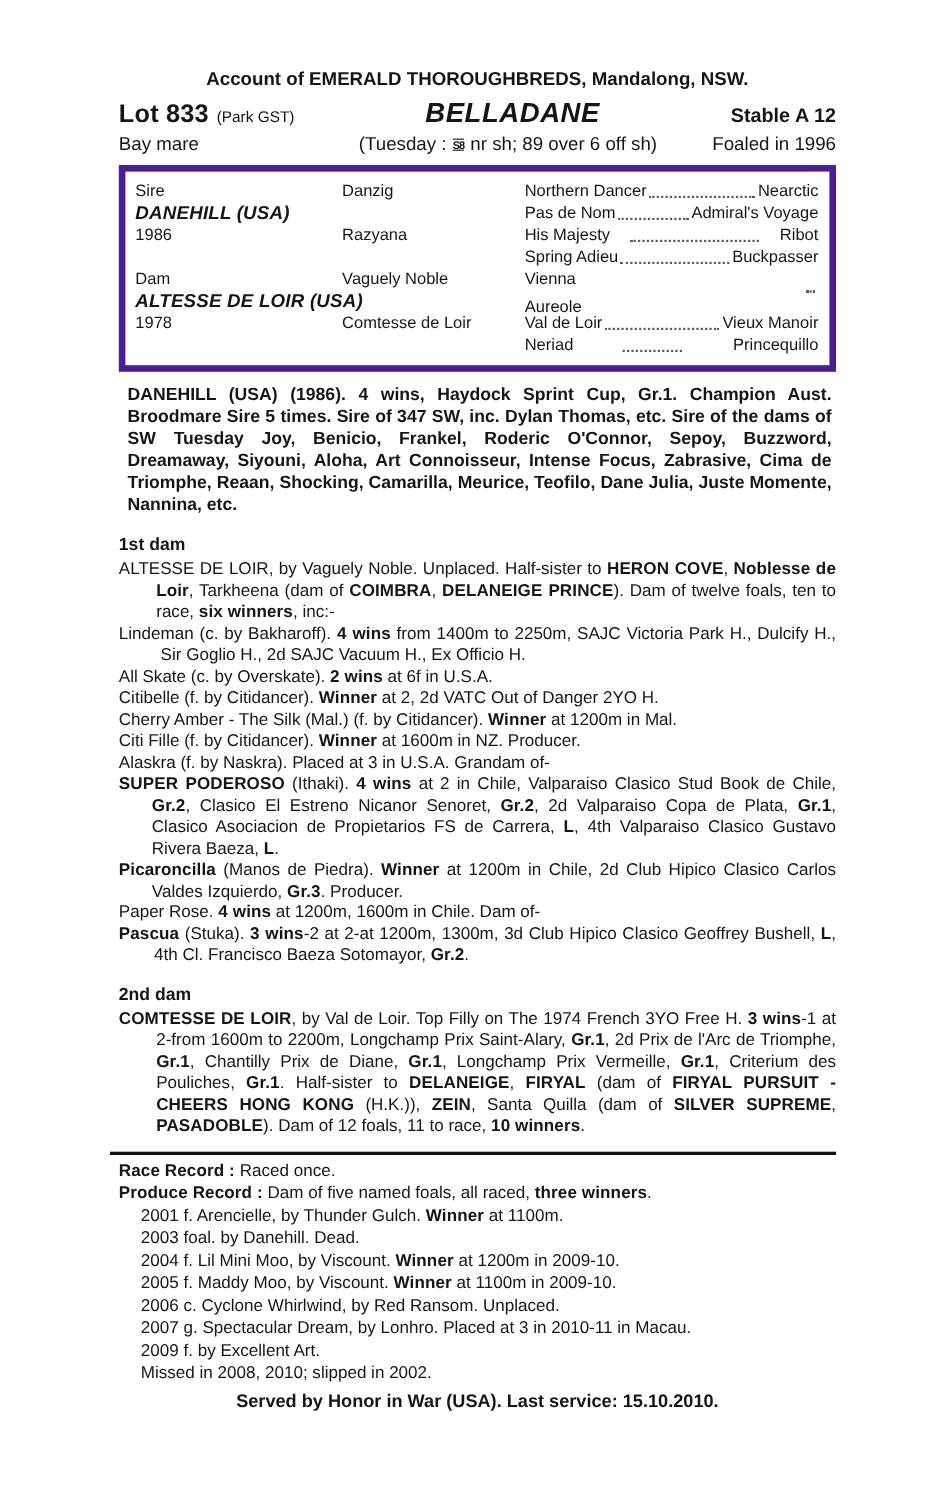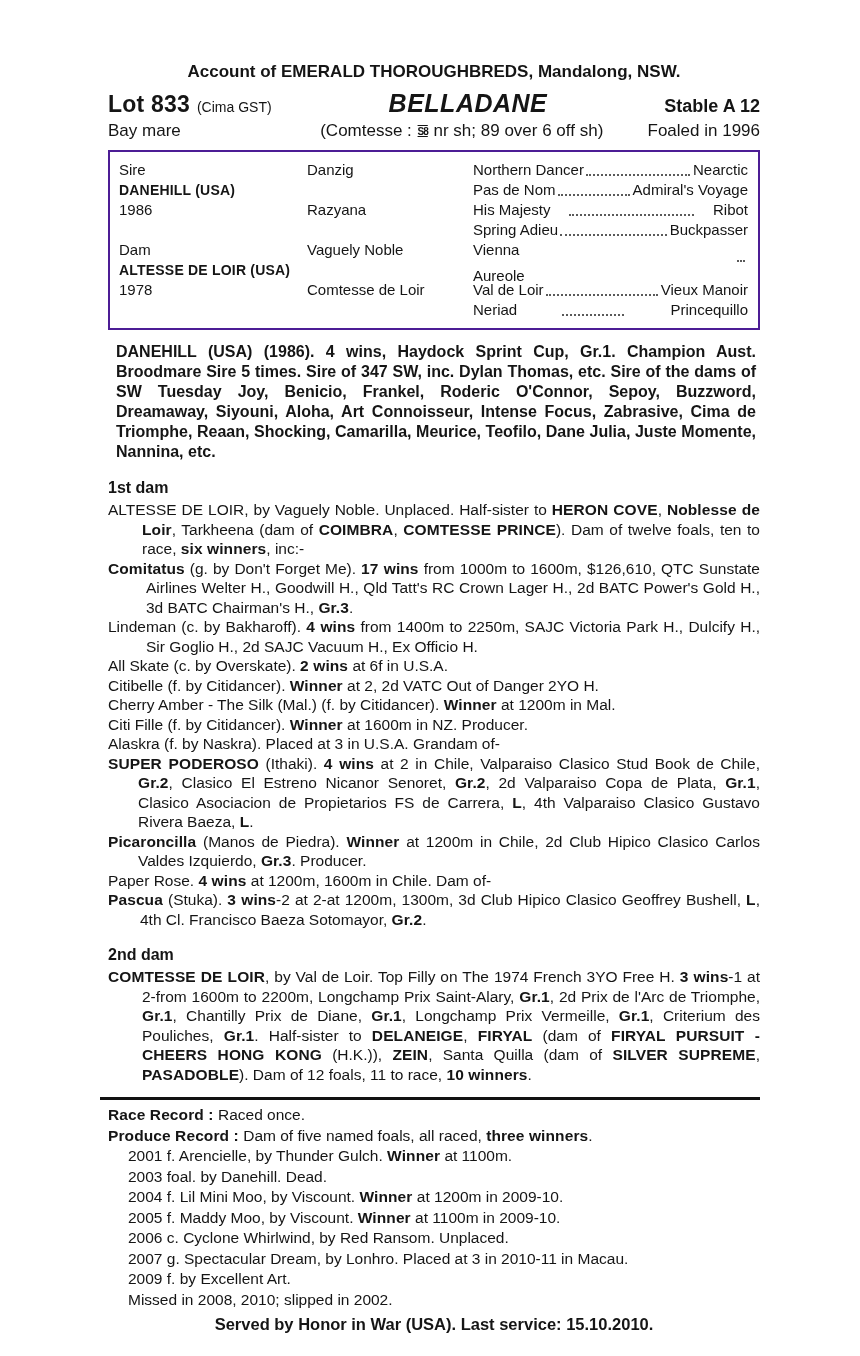--- a/index.html
+++ b/index.html
@@ -22,26 +22,26 @@
   .brandline{flex:1;text-align:center;white-space:nowrap;}
   .brand-mark{
     display:inline-block;font-size:10px;font-weight:bold;line-height:10px;
     text-decoration:underline overline;letter-spacing:-1px;
     vertical-align:1px;padding:0 1px;
   }
   .foaled{white-space:nowrap;}
 
   
   .ped-table{
-    margin-top:9px;border:2px solid #4c1d95;
+    margin-top:9px;border:6px solid #4c1d95;
     padding:8px 10px 8px 9px;
     display:grid;grid-template-columns:188px 166px 1fr;
     grid-auto-rows:20px;font-size:15px;line-height:20px;
   }
-  .ped-table .bigname{font-size:14px;font-weight:bold;letter-spacing:.2px;white-space:nowrap;}
+  .ped-table .bigname{font-size:17px;font-weight:bold;letter-spacing:.2px;white-space:nowrap;font-style:italic;}
   .anc{display:flex;align-items:baseline;min-width:0;}
   .anc .nm{white-space:nowrap;}
   .anc .dots{flex:1;border-bottom:2px dotted #5a5a5a;margin:0 3px 4px 2px;align-self:flex-end;min-width:8px;}
   .anc .pr{white-space:nowrap;}
 
   
   .sire-summary{
     margin:12px 4px 0 8px;font-weight:bold;font-size:16px;line-height:20px;
     text-align:justify;
   }
@@ -64,28 +64,28 @@
 </style>
 </head>
 <body>
 
 <div class="page">
 
   <div class="account">Account of EMERALD THOROUGHBREDS, Mandalong, NSW.</div>
 
   <div class="lot-row">
     <span class="lot-label">Lot 833</span>
-    <span class="gst">(Cima GST)</span>
+    <span class="gst">(Park GST)</span>
     <span class="horse-name">BELLADANE</span>
     <span class="stable">Stable A 12</span>
   </div>
 
   <div class="info-row">
     <span class="desc">Bay mare</span>
-    <span class="brandline"><span>(Comtesse : </span><span class="brand-mark">S8</span><span> nr sh; 89 over 6 off sh)</span></span>
+    <span class="brandline"><span>(Tuesday : </span><span class="brand-mark">S8</span><span> nr sh; 89 over 6 off sh)</span></span>
     <span class="foaled">Foaled in 1996</span>
   </div>
 
   <div class="ped-table">
     <div style="grid-column:1;grid-row:1;">Sire</div>
     <div class="bigname" style="grid-column:1;grid-row:2;">DANEHILL (USA)</div>
     <div style="grid-column:1;grid-row:3;">1986</div>
     <div style="grid-column:1;grid-row:5;">Dam</div>
     <div class="bigname" style="grid-column:1;grid-row:6;">ALTESSE DE LOIR (USA)</div>
     <div style="grid-column:1;grid-row:7;">1978</div>
@@ -129,22 +129,21 @@
       <span class="nm">Neriad</span>
         <span class="dots"></span>
         <span class="pr">Princequillo</span>
     </div>
   </div>
 
   <div class="sire-summary">DANEHILL (USA) (1986). 4 wins, Haydock Sprint Cup, Gr.1. Champion Aust. Broodmare Sire 5 times. Sire of 347 SW, inc. Dylan Thomas, etc. Sire of the dams of SW Tuesday Joy, Benicio, Frankel, Roderic O'Connor, Sepoy, Buzzword, Dreamaway, Siyouni, Aloha, Art Connoisseur, Intense Focus, Zabrasive, Cima de Triomphe, Reaan, Shocking, Camarilla, Meurice, Teofilo, Dane Julia, Juste Momente, Nannina, etc.</div>
 
   <div class="ped-text">
     <div class="section-heading">1st dam</div>
-    <p class="l0">ALTESSE DE LOIR, by Vaguely Noble. Unplaced. Half-sister to <b>HERON COVE</b>, <b>Noblesse de Loir</b>, Tarkheena (dam of <b>COIMBRA</b>, <b>COMTESSE PRINCE</b>). Dam of twelve foals, ten to race, <b>six winners</b>, inc:-</p>
-    <p class="l1"><b>Comitatus</b> (g. by Don't Forget Me). <b>17 wins</b> from 1000m to 1600m, $126,610, QTC Sunstate Airlines Welter H., Goodwill H., Qld Tatt's RC Crown Lager H., 2d BATC Power's Gold H., 3d BATC Chairman's H., <b>Gr.3</b>.</p>
+    <p class="l0">ALTESSE DE LOIR, by Vaguely Noble. Unplaced. Half-sister to <b>HERON COVE</b>, <b>Noblesse de Loir</b>, Tarkheena (dam of <b>COIMBRA</b>, <b>DELANEIGE PRINCE</b>). Dam of twelve foals, ten to race, <b>six winners</b>, inc:-</p>
     <p class="l1">Lindeman (c. by Bakharoff). <b>4 wins</b> from 1400m to 2250m, SAJC Victoria Park H., Dulcify H., Sir Goglio H., 2d SAJC Vacuum H., Ex Officio H.</p>
     <p class="l1">All Skate (c. by Overskate). <b>2 wins</b> at 6f in U.S.A.</p>
     <p class="l1">Citibelle (f. by Citidancer). <b>Winner</b> at 2, 2d VATC Out of Danger 2YO H.</p>
     <p class="l1">Cherry Amber - The Silk (Mal.) (f. by Citidancer). <b>Winner</b> at 1200m in Mal.</p>
     <p class="l1">Citi Fille (f. by Citidancer). <b>Winner</b> at 1600m in NZ. Producer.</p>
     <p class="l1">Alaskra (f. by Naskra). Placed at 3 in U.S.A. Grandam of-</p>
     <p class="l2"><b>SUPER PODEROSO</b> (Ithaki). <b>4 wins</b> at 2 in Chile, Valparaiso Clasico Stud Book de Chile, <b>Gr.2</b>, Clasico El Estreno Nicanor Senoret, <b>Gr.2</b>, 2d Valparaiso Copa de Plata, <b>Gr.1</b>, Clasico Asociacion de Propietarios FS de Carrera, <b>L</b>, 4th Valparaiso Clasico Gustavo Rivera Baeza, <b>L</b>.</p>
     <p class="l2"><b>Picaroncilla</b> (Manos de Piedra). <b>Winner</b> at 1200m in Chile, 2d Club Hipico Clasico Carlos Valdes Izquierdo, <b>Gr.3</b>. Producer.</p>
     <p class="l1">Paper Rose. <b>4 wins</b> at 1200m, 1600m in Chile. Dam of-</p>
     <p class="l3"><b>Pascua</b> (Stuka). <b>3 wins</b>-2 at 2-at 1200m, 1300m, 3d Club Hipico Clasico Geoffrey Bushell, <b>L</b>, 4th Cl. Francisco Baeza Sotomayor, <b>Gr.2</b>.</p>

